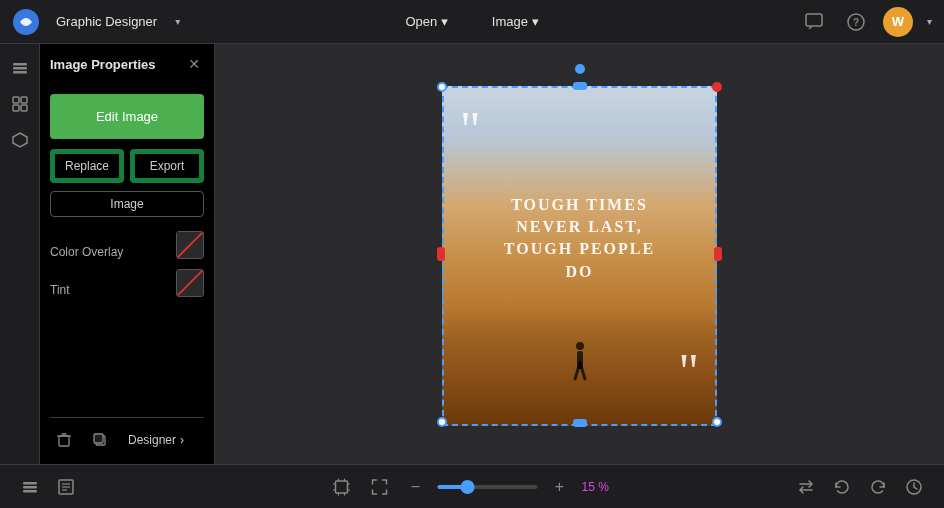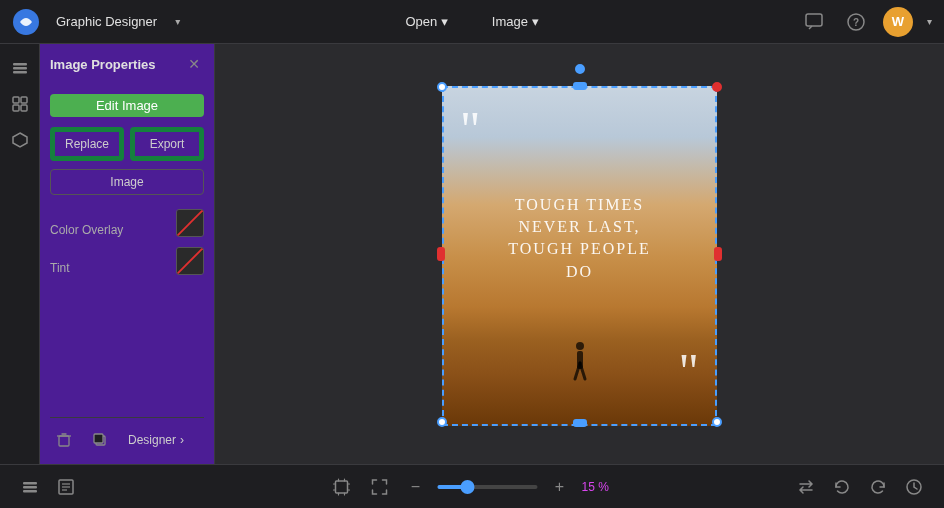--- a/index.html
+++ b/index.html
@@ -122,21 +122,21 @@
       border-radius: 4px;
       display: flex;
       align-items: center;
       justify-content: center;
       font-size: 15px;
     }
 
     
     .properties-panel {
       width: 175px;
-      background: #4c1d95;
+      background: #000000;
       border-right: 1px solid #3a3a3e;
       padding: 10px;
       display: flex;
       flex-direction: column;
       gap: 0;
     }
     .panel-header {
       display: flex;
       align-items: center;
       justify-content: space-between;
@@ -161,21 +161,21 @@
       justify-content: center;
       border-radius: 3px;
     }
 
     .edit-image-btn {
       background: #4caf50;
       border: none;
       color: #fff;
       font-size: 13px;
       font-weight: 500;
-      padding: 4px 0;
+      padding: 15px 0;
       width: 100%;
       border-radius: 4px;
       cursor: pointer;
       margin-bottom: 10px;
     }
 
     .btn-row {
       display: flex;
       gap: 6px;
       margin-bottom: 8px;
@@ -343,21 +343,21 @@
     }
 
     .quote-text {
       position: absolute;
       top: 45%;
       left: 50%;
       transform: translate(-50%, -50%);
       text-align: center;
       color: rgba(255,255,255,0.92);
       font-size: 16px;
-      font-weight: 400;
+      font-weight: 700;
       font-family: 'Georgia', serif;
       letter-spacing: 2px;
       text-transform: uppercase;
       line-height: 1.4;
       width: 85%;
     }
 
     .person-silhouette {
       position: absolute;
       bottom: 40px;

